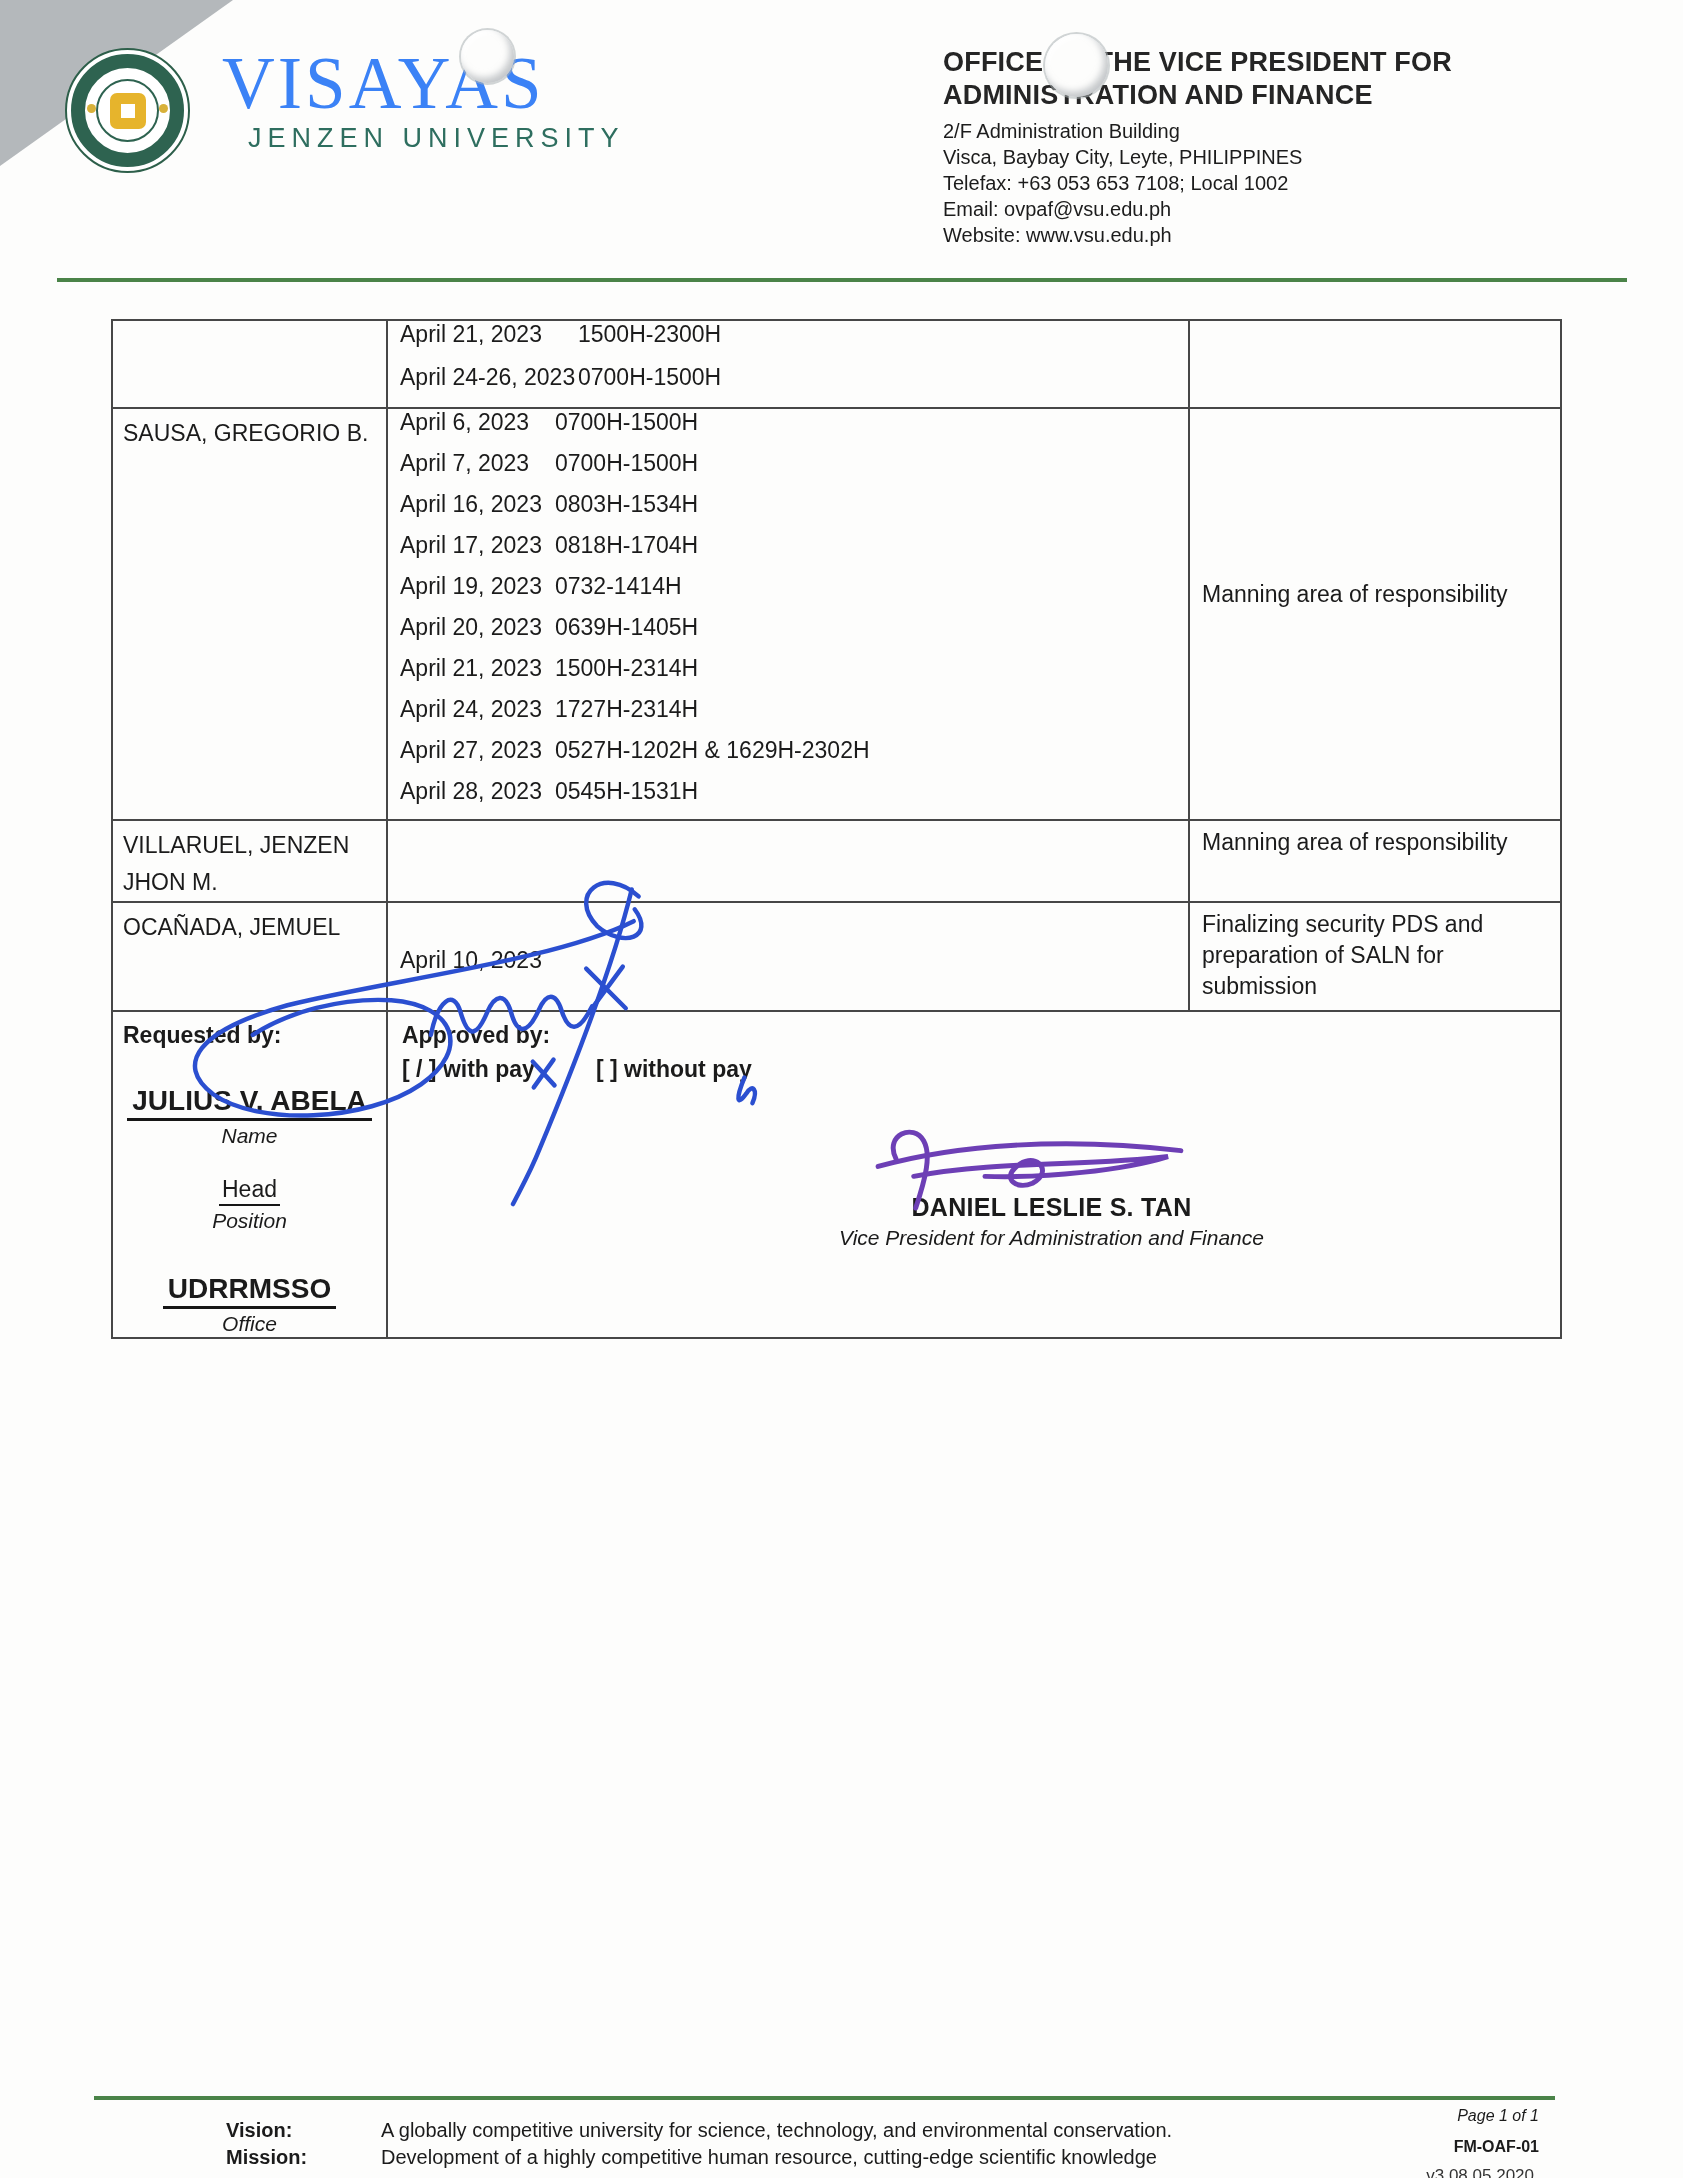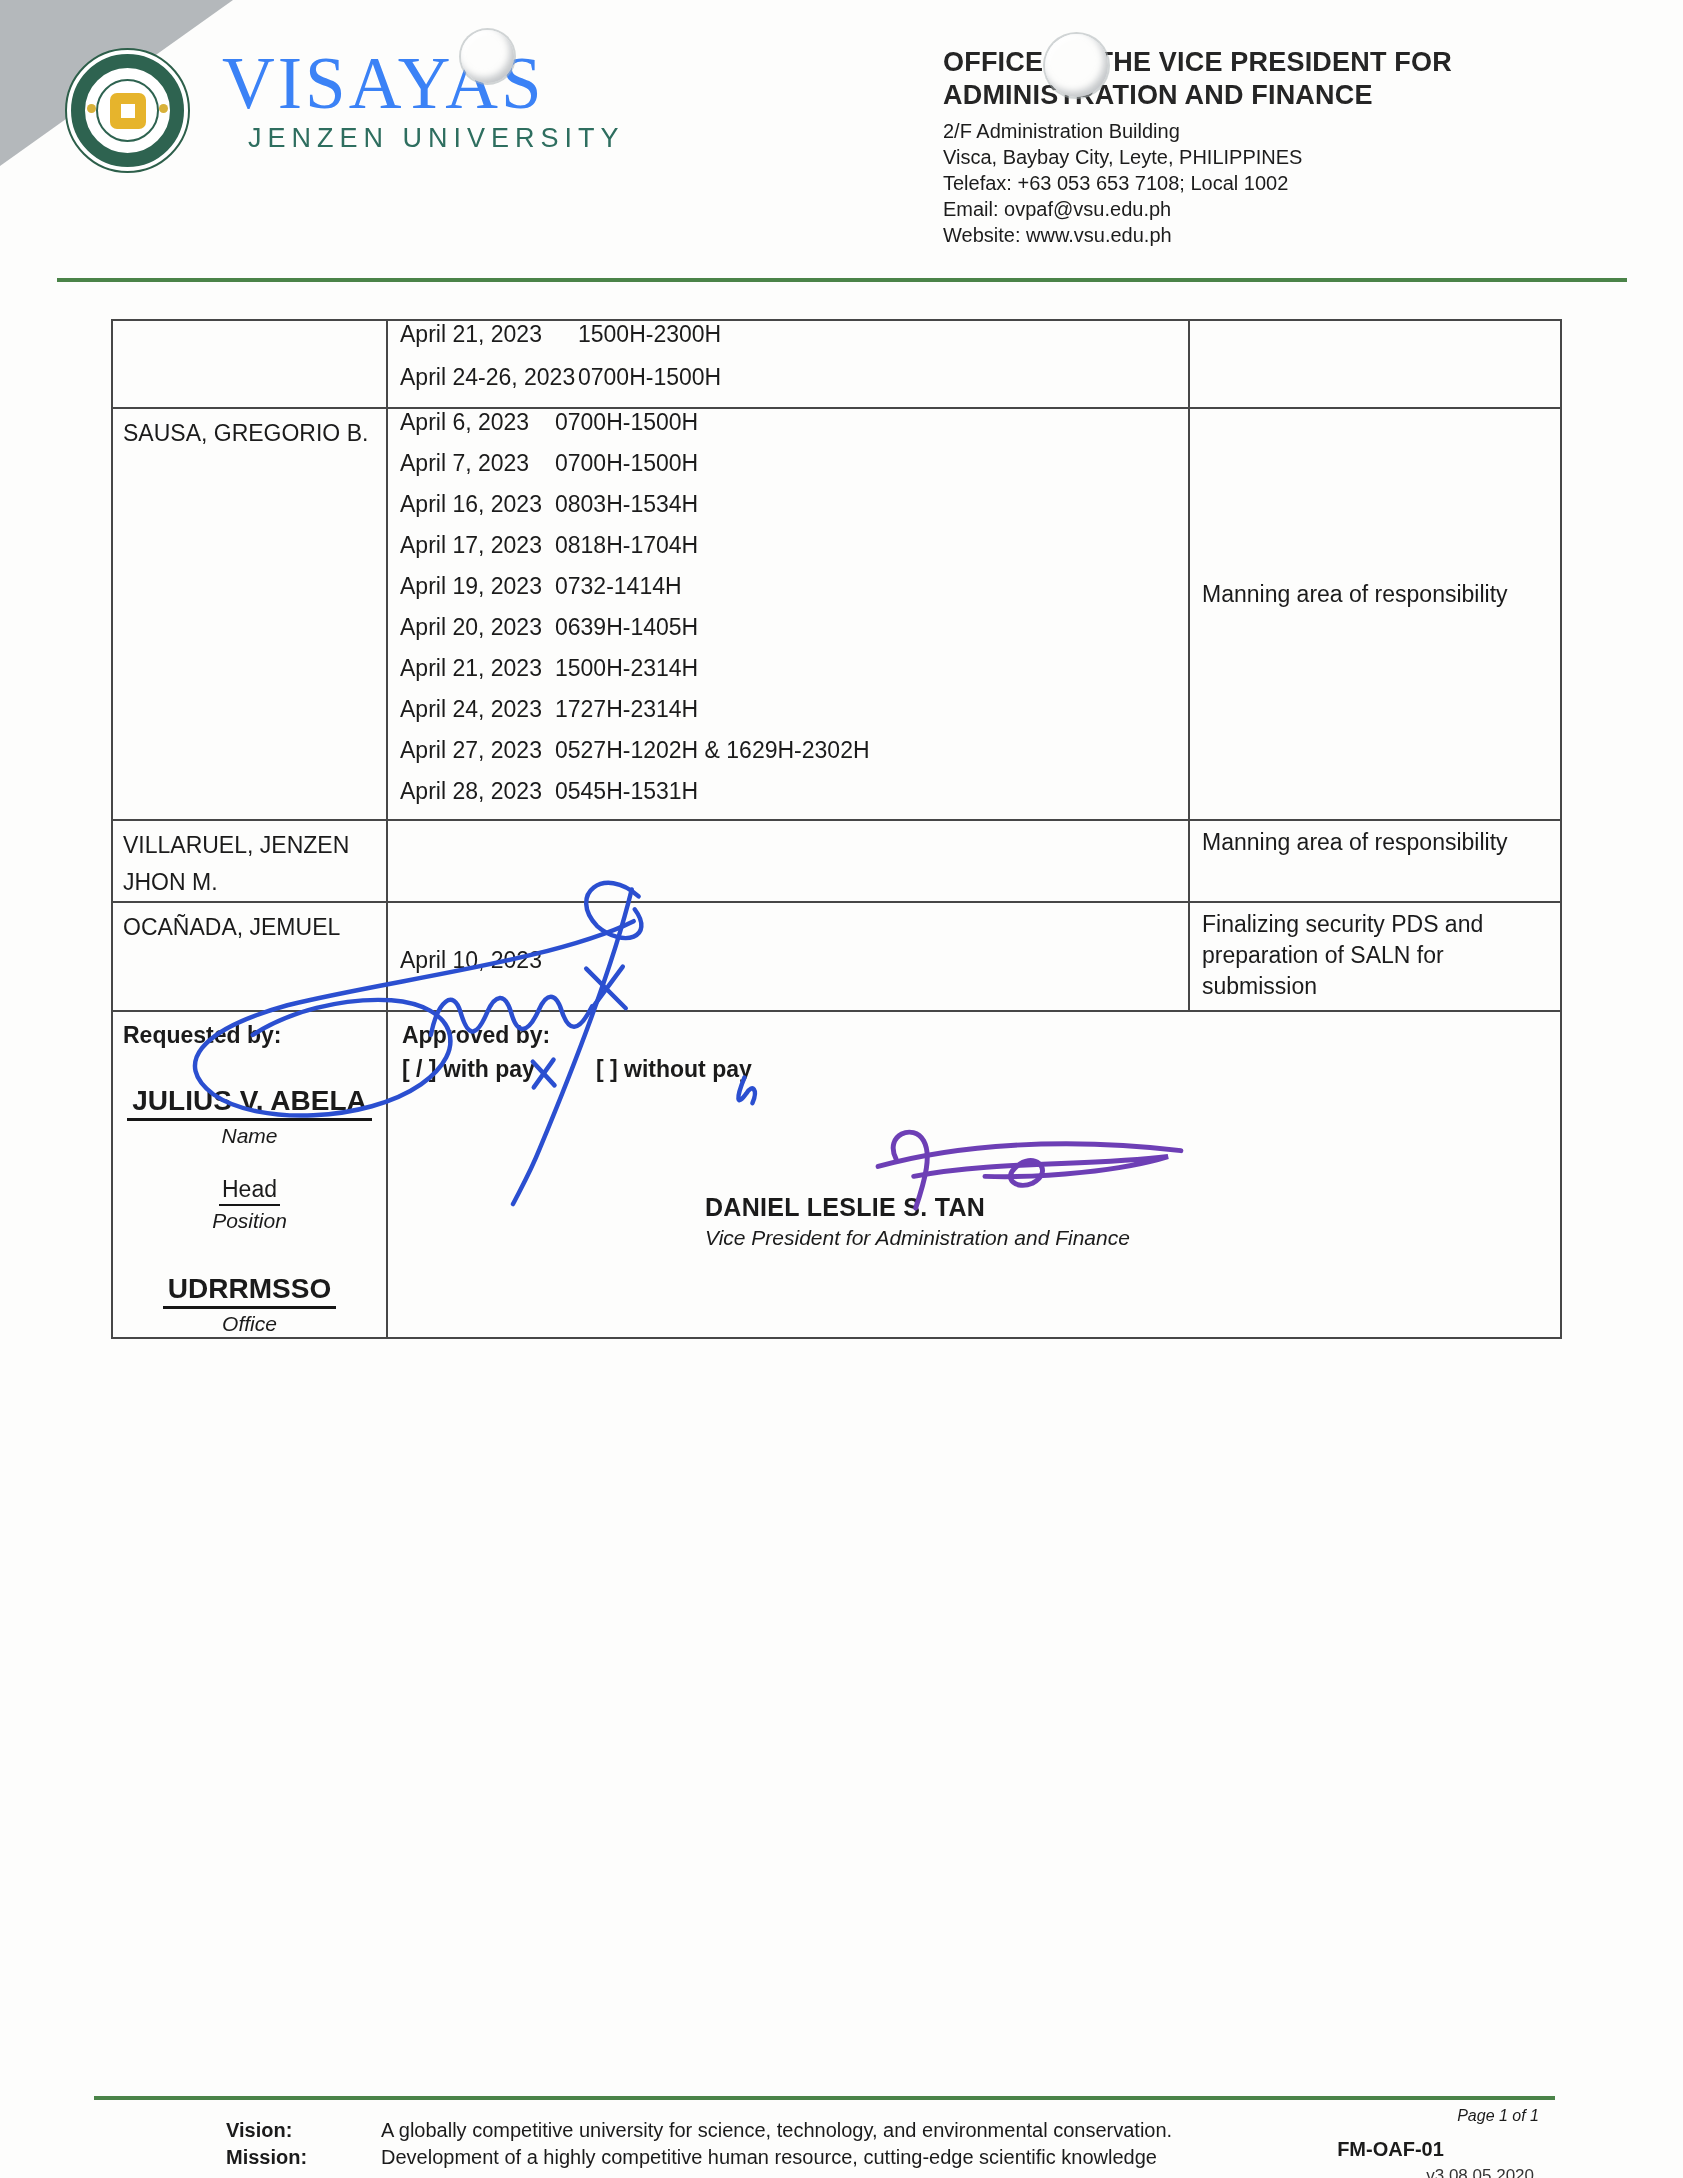--- a/index.html
+++ b/index.html
@@ -64,34 +64,34 @@
   
   .sig-td{position:relative;}
   .req-label,.app-label{position:absolute;left:10px;top:10px;font-weight:bold;font-size:23px;}
   .app-label{left:14px;}
   .pay-line{position:absolute;left:14px;top:44px;font-weight:bold;font-size:23px;display:flex;gap:61px;}
   .sig-stack{position:absolute;left:0;right:0;top:73px;text-align:center;}
   .u-name{display:inline-block;font-weight:bold;font-size:28px;border-bottom:3px solid #161616;padding:0 5px 1px;}
   .u-mid{display:inline-block;font-size:23px;border-bottom:2.5px solid #161616;padding:0 3px 1px;}
   .cap{font-style:italic;font-size:21px;margin-top:3px;}
   .gap1{margin-top:28px;} .gap2{margin-top:40px;}
-  .approved-block{position:absolute;left:317px;width:693px;top:181px;text-align:left;}
+  .approved-block{position:absolute;left:317px;width:693px;top:181px;text-align:center;}
   .approved-name{font-weight:bold;font-size:25px;letter-spacing:0.3px;}
   .approved-pos{font-style:italic;font-size:21px;margin-top:4px;}
 
   
   .sig-svg{pointer-events:none;}
 
   
   .footer-label{font-weight:bold;font-size:20px;}
   .footer-text{font-size:20px;}
   .vision-label{left:226px;top:2119px;} .vision-text{left:381px;top:2119px;}
   .mission-label{left:226px;top:2146px;} .mission-text{left:381px;top:2146px;}
   .page-label{left:1242px;top:2107px;width:297px;text-align:right;font-style:italic;font-size:16px;}
-  .form-code{left:1242px;top:2138px;width:297px;text-align:center;font-weight:bold;font-size:20px;}
+  .form-code{left:1242px;top:2138px;width:297px;text-align:right;font-weight:bold;font-size:16px;}
   .form-version{left:1242px;top:2166px;width:292px;text-align:right;font-size:17px;color:#333;}
 </style>
 </head>
 <body>
 
 <div>
 
   <div class="abs scan-corner"></div>
 
   <div class="abs seal">

